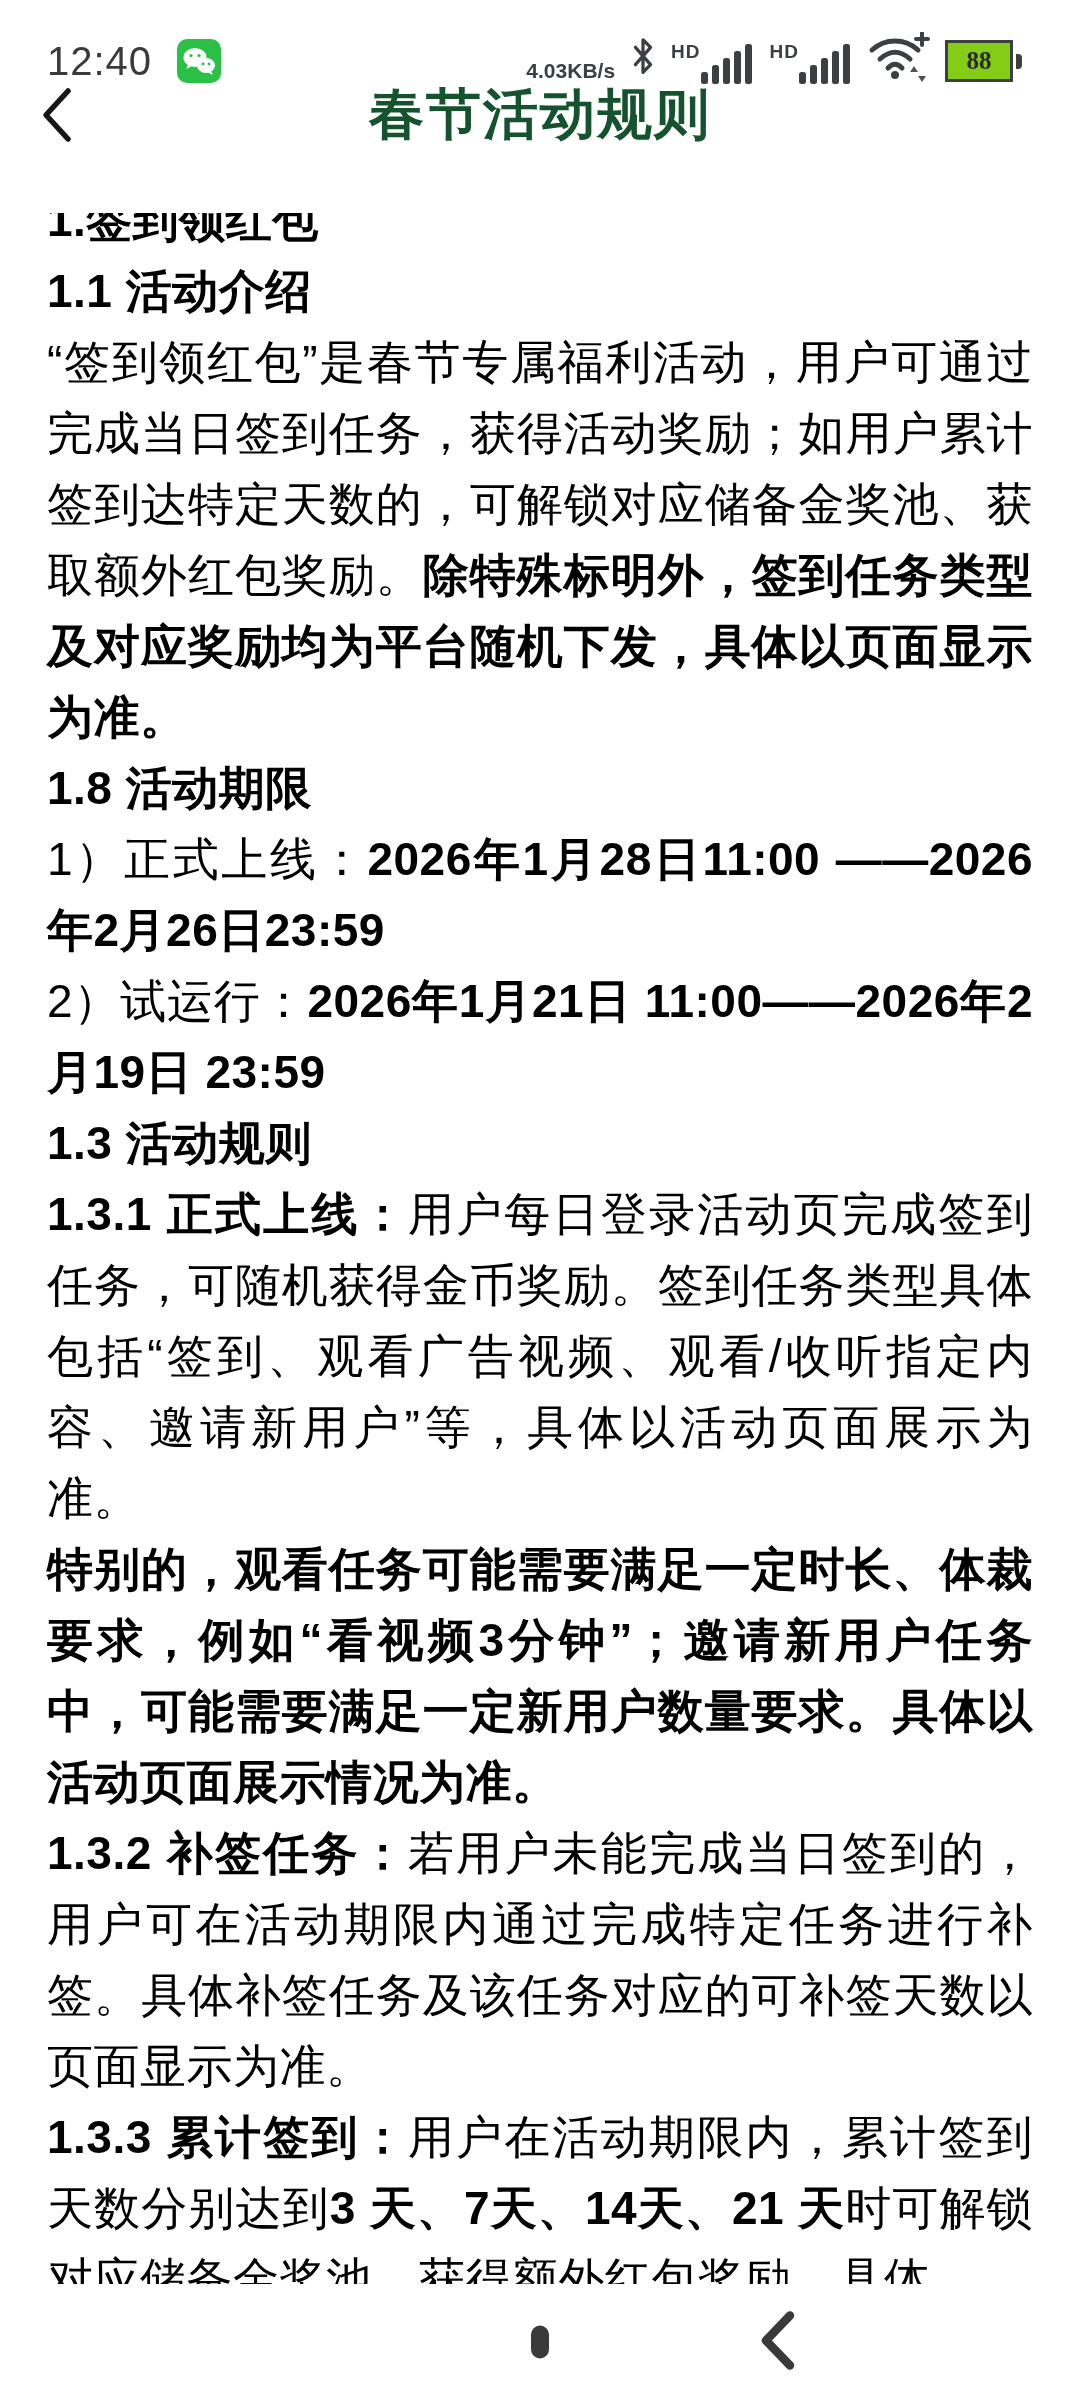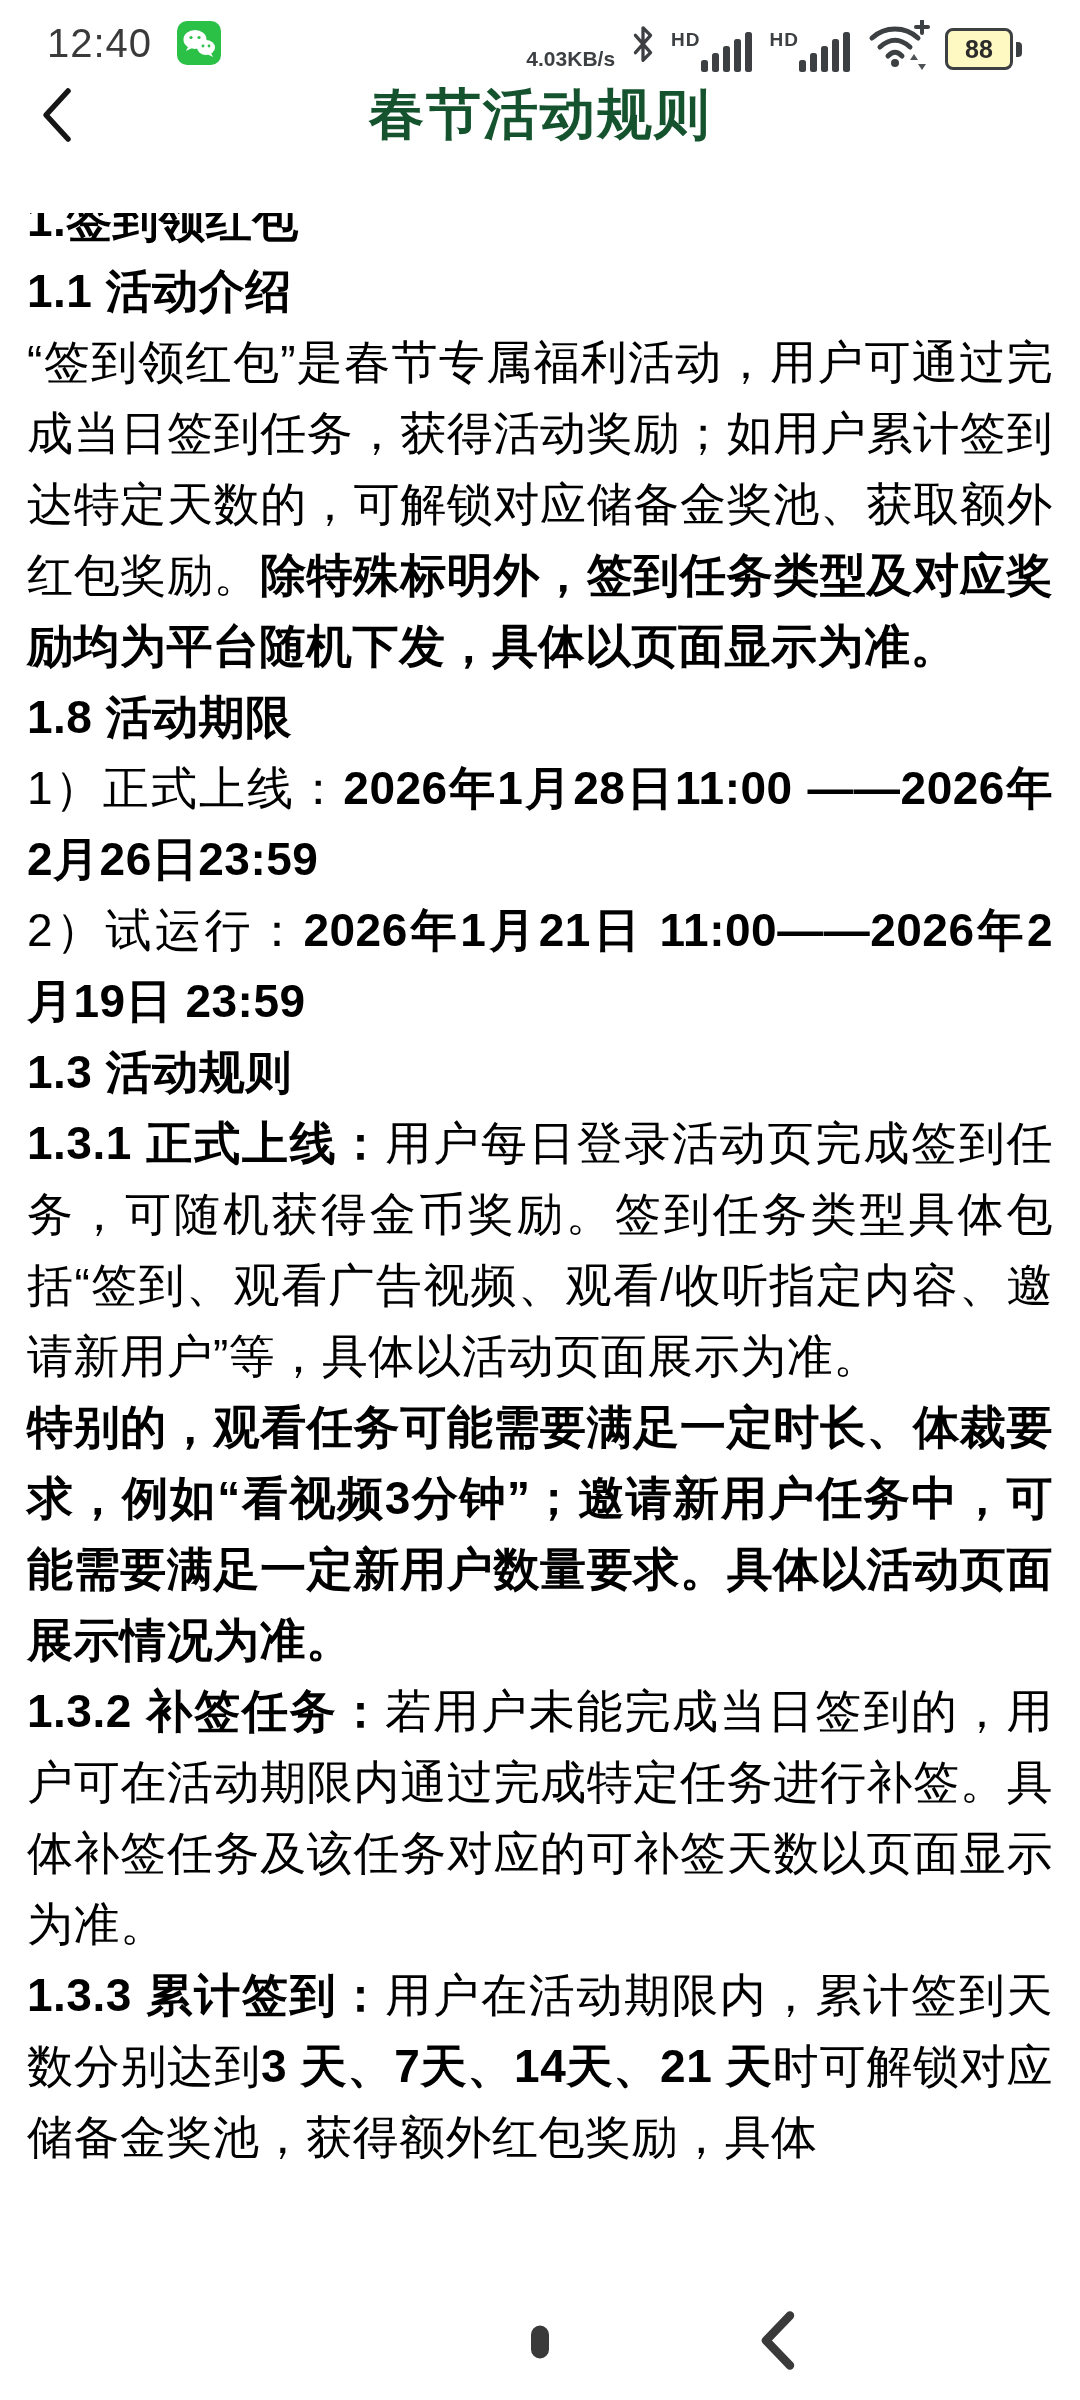--- a/index.html
+++ b/index.html
@@ -6,57 +6,57 @@
   body{
     width:1080px;height:2400px;position:relative;overflow:hidden;
     background:#ffffff;
     font-family:"Liberation Sans","DejaVu Sans",sans-serif;
     -webkit-font-smoothing:antialiased;
   }
 
   
   .status-bar{
     position:absolute;top:20px;left:0;right:0;height:64px;
-    display:flex;align-items:flex-start;
+    display:flex;align-items:flex-end;
     padding:0 58px 0 47px;box-sizing:border-box;color:#3c4043;
   }
   .sb-left{display:flex;align-items:center;gap:24px}
   .sb-time{font-size:40px;font-weight:500;color:#3a3a3a;letter-spacing:1px}
   .wechat-badge{width:46px;height:46px}
   .wechat-badge svg{display:block}
   .sb-right{margin-left:auto;display:flex;align-items:flex-end;gap:15px}
   .net-speed{display:flex;flex-direction:row;align-items:center;
     font-size:21px;font-weight:700;line-height:23px;color:#3c4043;margin-bottom:2px}
   .bt-icon{margin-bottom:4px}
   .sim-group{display:flex;align-items:flex-end;}
   .hd-label{font-size:19px;font-weight:700;line-height:19px;margin-bottom:23px;letter-spacing:1px}
   .bars{display:block}
   .wifi-icon{display:block;margin-bottom:2px}
   .battery{display:flex;align-items:center;margin-bottom:2px}
   .battery-body{
-    width:62px;height:36px;border:3px solid #3c4043;border-radius:8px;background:#fef9c3;
+    width:62px;height:36px;border:3px solid #3c4043;border-radius:0;background:#84cc16;
     display:flex;align-items:center;justify-content:center;
-    font-size:25px;font-weight:700;color:#2b2b2b;
+    font-size:25px;font-weight:700;color:#2b2b2b;font-family:Liberation Serif, serif;
   }
   .battery-nub{width:6px;height:15px;background:#3c4043;border-radius:0 4px 4px 0;margin-left:3px}
 
   
   .app-header{position:absolute;top:80px;left:0;right:0;height:70px}
   .back-btn{position:absolute;left:36px;top:50%;transform:translateY(-50%);
     width:44px;height:58px;background:none;border:none;padding:0;cursor:pointer}
   .back-btn svg{display:block}
   .app-title{
     position:absolute;left:50%;top:50%;transform:translate(-50%,-50%);
     font-size:55px;font-weight:700;color:#14532d;letter-spacing:2px;white-space:nowrap;font-family:Liberation Mono, monospace;
   }
 
   
   .content{
     position:absolute;top:213px;bottom:116px;left:0;right:0;
-    overflow:hidden;padding:0 27px;box-sizing:border-box;
+    overflow:hidden;padding:0 47px;box-sizing:border-box;
     color:#000;font-size:46px;line-height:71px;letter-spacing:0.5px;
     text-align:justify;
   }
   .content p{margin:0;padding:0}
   .content p:first-child{margin-top:-28px}  
   .content .heading span{font-weight:700}
   .content .b{font-weight:700}
 
   
   .nav-bar{position:absolute;left:0;right:0;bottom:0;height:116px;background:#fff}

